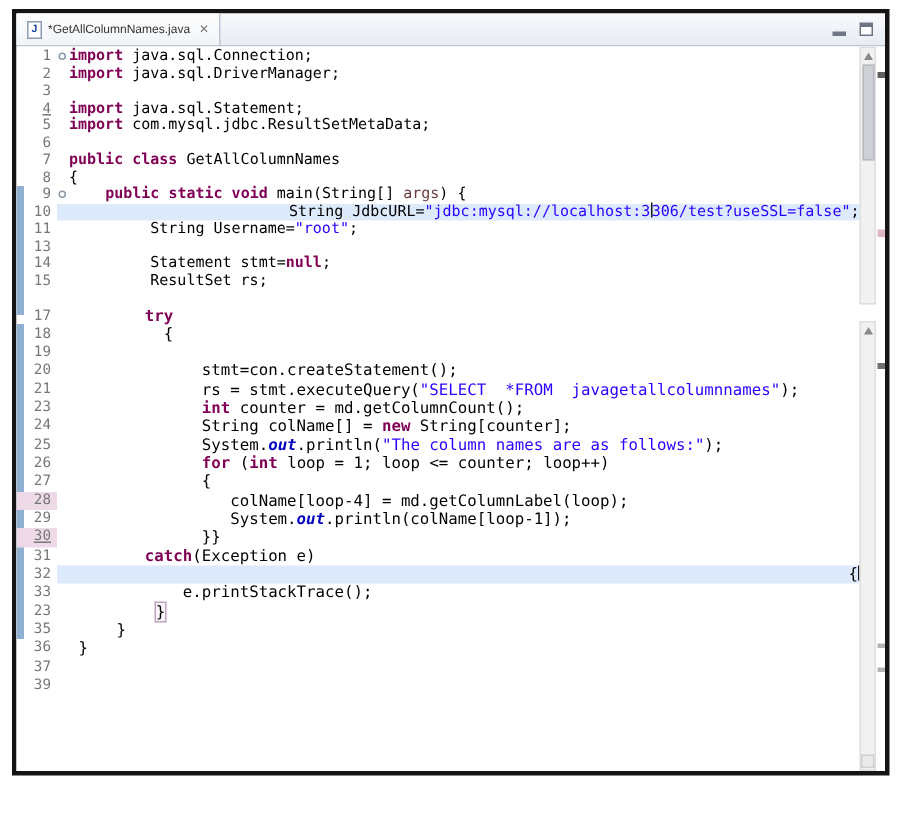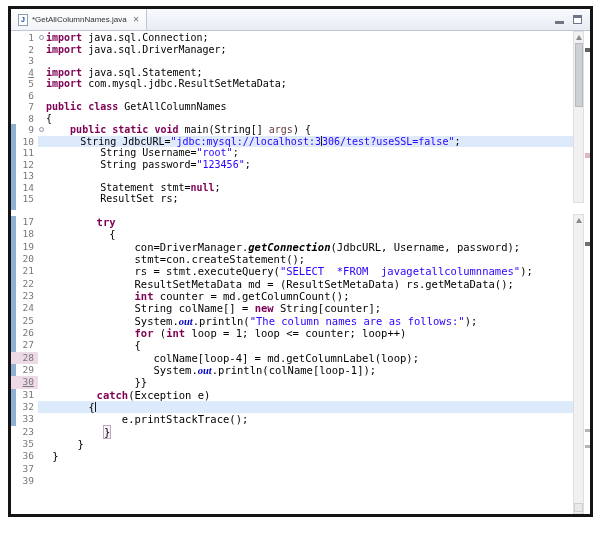--- a/index.html
+++ b/index.html
@@ -29,32 +29,32 @@
   
   .editor{position:relative;height:483px;background:#fff;overflow:hidden;}
   .rows{position:absolute;left:0;top:1px;right:17px;}
   .row{display:flex;align-items:stretch;}
   .rt{height:11.5px;font-size:10px;line-height:11.5px;}
   .rb{height:12.33px;font-size:10.5px;line-height:12.33px;}
   .ln{width:27px;padding-right:4px;text-align:right;color:var(--lnum);
       font-family:"DejaVu Sans Mono",monospace;font-size:9.5px;flex:none;}
   .ln.nu{text-decoration:underline;}
   .ln.np{background:var(--numpink);}
-  .body{flex:1;display:flex;align-items:stretch;}
+  .body{flex:1;display:flex;align-items:stretch;text-align:right;}
   .body.hl{background:var(--curline);flex-direction:column;}
   .foldc{width:8px;flex:none;position:relative;}
   .fcirc{position:absolute;left:1px;top:3px;width:5px;height:5px;border:1px solid #8a98a8;
          border-radius:50%;background:#fff;}
   .codeln{white-space:pre;font-family:"DejaVu Sans Mono","Liberation Mono",monospace;color:#000;}
   .sg-k{color:var(--kw);font-weight:bold;}
   .sg-s{color:var(--str);}
   .sg-d{color:#000;}
   .sg-p{color:var(--param);}
   .sg-m{color:#000;font-style:italic;font-weight:600;}
-  .sg-o{color:var(--sfield);font-style:italic;font-weight:bold;font-family:Liberation Serif, serif;}
+  .sg-o{color:var(--sfield);font-style:italic;font-weight:bold;}
   .sg-x{border:1px solid #c3a2c0;background:#faf5fa;}
   .caret{display:inline-block;width:0;height:10px;border-left:1px solid var(--caret);
          vertical-align:middle;transform:translateY(-1px);}
   
   .rangebar{position:absolute;left:0;width:5px;background:var(--rangebar);}
   .rbarA{top:93px;height:86px;}
   .rbarB{top:185px;height:210px;}
   
   .scrollcol{position:absolute;top:0;right:0;width:17px;height:483px;}
   .trackseg{position:absolute;left:0;width:11px;background:var(--track);
@@ -171,27 +171,20 @@
           </span>
         </div>
         <div class="row rt">
           <span class="ln">11</span>
           <span class="body">
             <span class="foldc"></span>
             <span class="codeln"><span class="sg-d">         String Username=</span><span class="sg-s">"root"</span><span class="sg-d">;</span></span>
           </span>
         </div>
         <div class="row rt">
-          <span class="ln">12</span>
-          <span class="body">
-            <span class="foldc"></span>
-            <span class="codeln"><span class="sg-d">         String password=</span><span class="sg-s">"123456"</span><span class="sg-d">;</span></span>
-          </span>
-        </div>
-        <div class="row rt">
           <span class="ln">13</span>
           <span class="body">
             <span class="foldc"></span>
           </span>
         </div>
         <div class="row rt">
           <span class="ln">14</span>
           <span class="body">
             <span class="foldc"></span>
             <span class="codeln"><span class="sg-d">         Statement stmt=</span><span class="sg-k">null</span><span class="sg-d">;</span></span>
@@ -222,42 +215,34 @@
           <span class="ln">18</span>
           <span class="body">
             <span class="foldc"></span>
             <span class="codeln"><span class="sg-d">          {</span></span>
           </span>
         </div>
         <div class="row rb">
           <span class="ln">19</span>
           <span class="body">
             <span class="foldc"></span>
-            <span class="codeln"><span class="sg-d">              con=DriverManager.</span><span class="sg-m">getConnection</span><span class="sg-d">(JdbcURL, Username, password);</span></span>
           </span>
         </div>
         <div class="row rb">
           <span class="ln">20</span>
           <span class="body">
             <span class="foldc"></span>
             <span class="codeln"><span class="sg-d">              stmt=con.createStatement();</span></span>
           </span>
         </div>
         <div class="row rb">
           <span class="ln">21</span>
           <span class="body">
             <span class="foldc"></span>
             <span class="codeln"><span class="sg-d">              rs = stmt.executeQuery(</span><span class="sg-s">"SELECT  *FROM  javagetallcolumnnames"</span><span class="sg-d">);</span></span>
-          </span>
-        </div>
-        <div class="row rb">
-          <span class="ln">22</span>
-          <span class="body">
-            <span class="foldc"></span>
-            <span class="codeln"><span class="sg-d">              ResultSetMetaData md = (ResultSetMetaData) rs.getMetaData();</span></span>
           </span>
         </div>
         <div class="row rb">
           <span class="ln">23</span>
           <span class="body">
             <span class="foldc"></span>
             <span class="codeln"><span class="sg-d">              </span><span class="sg-k">int</span><span class="sg-d"> counter = md.getColumnCount();</span></span>
           </span>
         </div>
         <div class="row rb">

